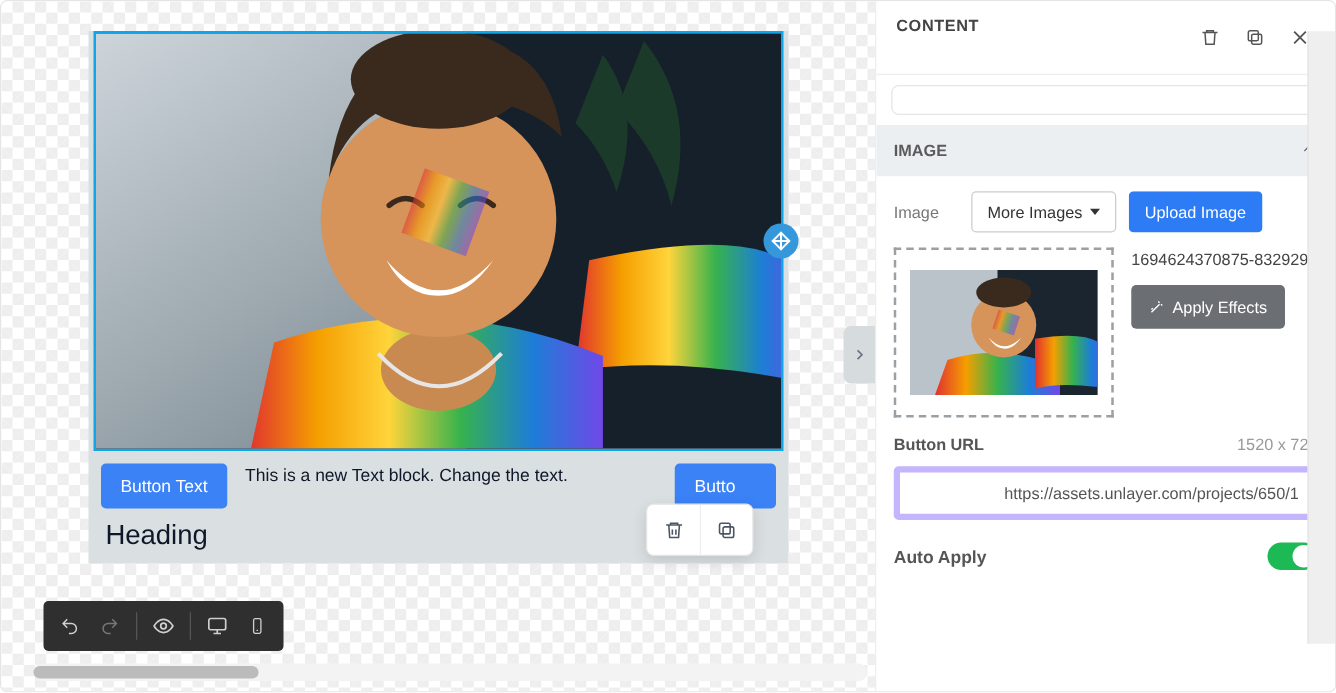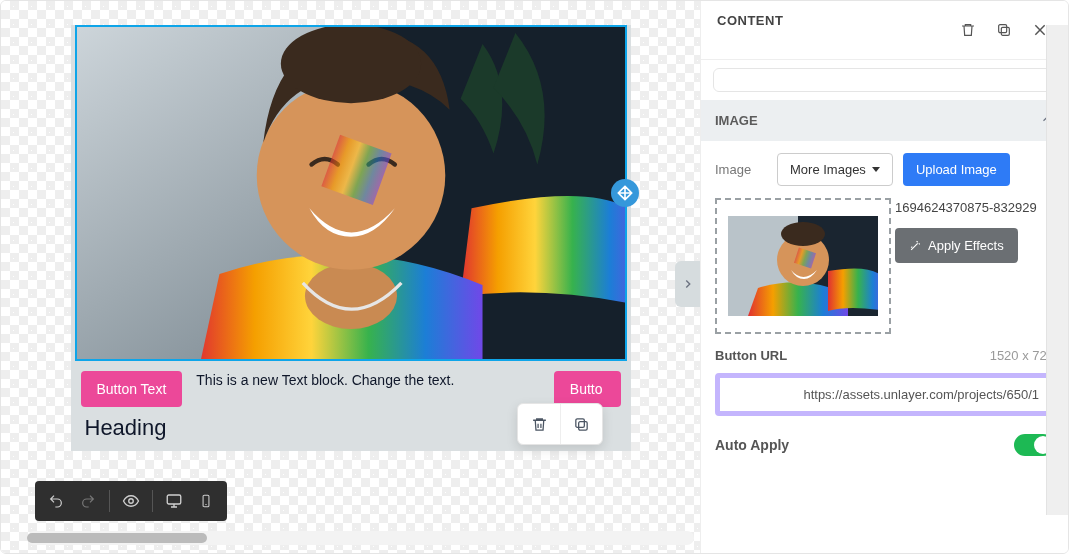--- a/index.html
+++ b/index.html
@@ -15,21 +15,21 @@
       linear-gradient(-45deg,transparent 75%,#eee 75%);
     background-size:18px 18px;
     background-position:0 0,0 9px,9px -9px,-9px 0;
   }
   .email-block { background:#dadfe1; margin:0 auto; width:560px; padding:0; position:relative; }
   .img-wrap { border:2px solid #0ea5e9; position:relative; margin:0 4px; }
   .img-wrap .photo { width:100%; height:332px; background:#222; display:block; position:relative; overflow:hidden; }
   .photo svg { width:100%; height:100%; display:block; }
   .drag-handle { position:absolute; right:-14px; top:50%; transform:translateY(-50%); width:28px; height:28px; border-radius:50%; background:#3598db; display:flex; align-items:center; justify-content:center; color:#fff; }
   .row { display:flex; gap:14px; padding:10px 10px 6px; align-items:flex-start; }
-  .btn-cell { background:#ec4899; color:#fff; padding:10px 16px; border-radius:4px; font-size:14px; white-space:nowrap; }
+  .btn-cell { background:#3b82f6; color:#fff; padding:10px 16px; border-radius:4px; font-size:14px; white-space:nowrap; }
   .text-cell { color:#0f172a; font-size:14px; line-height:1.4; flex:1; }
   .heading { font-size:22px; font-weight:400; color:#0f172a; padding:2px 14px 10px; }
   .floating-actions { position:absolute; left:516px; top:402px; background:#fff; border:1px solid #e5e5e5; border-radius:6px; box-shadow:0 4px 12px rgba(0,0,0,.12); display:flex; }
   .floating-actions .fa-btn { width:42px; height:40px; display:flex; align-items:center; justify-content:center; cursor:pointer; color:#4b5563; }
   .floating-actions .fa-btn + .fa-btn { border-left:1px solid #eee; }
   .toolbar-bl { position:absolute; left:34px; bottom:32px; height:40px; background:#2f2f2f; border-radius:4px; display:flex; align-items:center; padding:0 6px; gap:2px; }
   .toolbar-bl .tbtn { width:30px; height:32px; display:flex; align-items:center; justify-content:center; color:#cfcfcf; cursor:pointer; border-radius:3px; }
   .toolbar-bl .sep { width:1px; height:22px; background:#555; margin:0 4px; }
   .collapse-tab { position:absolute; right:-1px; top:260px; width:26px; height:46px; background:#d6dcde; border-radius:6px 0 0 6px; display:flex; align-items:center; justify-content:center; color:#6b7280; }
   .hscroll { position:absolute; left:26px; right:6px; bottom:8px; height:14px; background:#f3f3f3; border-radius:7px; }
@@ -43,21 +43,21 @@
   .sb-body { flex:1; overflow:auto; position:relative; padding-right:0; }
   .sb-spacer { height:24px; border:1px solid #e5e5e5; border-radius:6px; margin:8px 12px; }
   .section-head { background:#eceff1; padding:12px 14px; font-weight:700; font-size:13px; color:#5b5b5b; display:flex; align-items:center; justify-content:space-between; margin:6px 0 12px; }
   .section-head .chev { color:#6b7280; }
   .field-row { display:flex; align-items:center; padding:0 14px; gap:10px; margin-bottom:12px; }
   .field-label { color:#777; font-size:13px; min-width:52px; }
   .btn { border:1px solid transparent; padding:8px 12px; border-radius:4px; font-size:13px; cursor:pointer; }
   .btn-primary { background:#2e7bf6; color:#fff; }
   .btn-outline { background:#fff; color:#333; border-color:#ccc; display:flex; align-items:center; gap:6px; }
   .caret { width:0; height:0; border-left:4px solid transparent; border-right:4px solid transparent; border-top:5px solid #333; display:inline-block; }
-  .preview-row { display:flex; gap:4px; padding:0 14px; align-items:flex-start; margin-bottom:14px; }
+  .preview-row { display:flex; gap:14px; padding:0 14px; align-items:flex-start; margin-bottom:14px; }
   .dashed-box { width:176px; height:136px; border:2px dashed #9aa0a4; display:flex; align-items:center; justify-content:center; background:#fff; }
   .dashed-box .thumb { width:150px; height:100px; background:#222; }
   .meta { font-size:13px; color:#444; line-height:1.5; }
   .apply-btn { margin-top:10px; background:#6b6f73; color:#fff; border-radius:4px; padding:8px 14px; display:inline-flex; align-items:center; gap:6px; font-size:13px; cursor:pointer; }
   .url-row { padding:0 14px; margin-bottom:10px; display:flex; align-items:center; justify-content:space-between; }
   .url-row .dim { color:#9a9a9a; font-size:13px; }
   .url-input { margin:0 14px 18px; }
   .url-input input { width:100%; border:5px solid #c4b5fd; border-radius:4px; padding:9px 10px; font-size:13px; color:#555;text-align:right; }
   .toggle-row { display:flex; align-items:center; justify-content:space-between; padding:0 14px 12px; }
   .toggle { width:40px; height:22px; border-radius:11px; background:#1db954; position:relative; }
@@ -121,21 +121,21 @@
           </div>
           <div class="drag-handle">
             <svg width="16" height="16" viewBox="0 0 24 24" fill="none" stroke="currentColor" stroke-width="2.4">
                 <path d="M12 2v20M2 12h20M7 7l5-5 5 5M7 17l5 5 5-5M7 7 2 12l5 5M17 7l5 5-5 5"></path>
               </svg>
           </div>
         </div>
         <div class="row">
           <div class="btn-cell">Button Text</div>
           <div class="text-cell">This is a new Text block. Change the text.</div>
-          <div class="btn-cell" style="padding-right:18px;margin-left:28px;">Butto</div>
+          <div class="btn-cell" style="padding-right:32px;margin-left:28px;">Butto</div>
         </div>
         <div class="heading">Heading</div>
       </div>
 
       <div class="floating-actions">
         <div class="fa-btn">
           <svg width="17" height="17" viewBox="0 0 24 24" fill="none" stroke="currentColor" stroke-width="1.8">
               <path d="M3 6h18M8 6V4h8v2M6 6l1 14h10l1-14M10 11v6M14 11v6"></path>
             </svg>
         </div>

